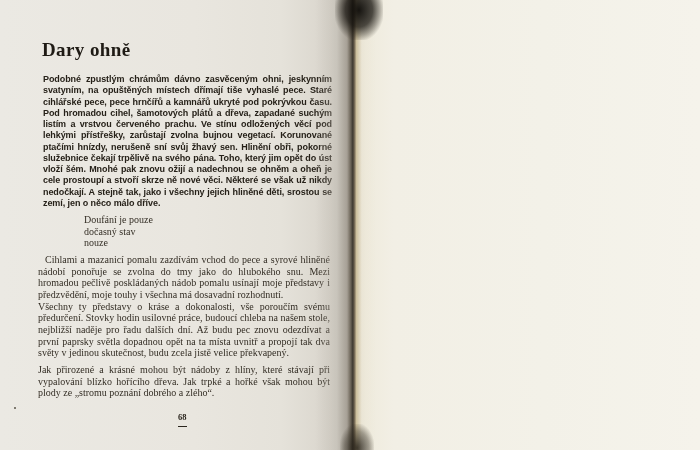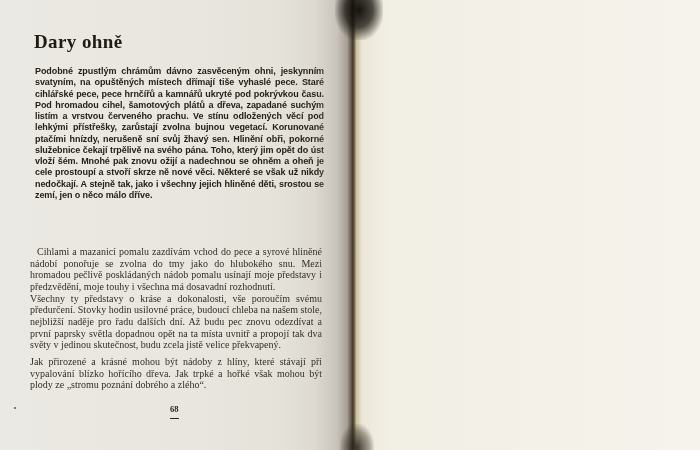--- a/index.html
+++ b/index.html
@@ -62,21 +62,21 @@
     left: 340px;
     bottom: -14px;
     width: 34px;
     height: 40px;
     pointer-events: none;
     background: radial-gradient(ellipse at 50% 60%,
       rgba(35,30,22,0.85) 0%,
       rgba(45,39,28,0.4) 50%,
       rgba(45,39,28,0) 75%);
   }
-  .abs { position: absolute; margin: 0; }
+  .abs { position: absolute; margin: 8px; }
 
   .chapter-title {
     left: 34px;
     top: 31px;
     font-family: "Liberation Serif", serif;
     font-size: 19px;
     font-weight: 700;
     letter-spacing: 0.4px;
     color: #1f1b15;
   }
@@ -136,20 +136,25 @@
 </head>
 <body>
 
 <div class="spread">
 
   <div class="page page-left">
     <h1 class="abs chapter-title">Dary ohně</h1>
 
     <p class="abs intro-paragraph">Podobné zpustlým chrámům dávno zasvěceným ohni, jeskynním svatyním, na opuštěných místech dřímají tiše vyhaslé pece. Staré cihlářské pece, pece hrnčířů a kamnářů ukryté pod pokrývkou času. Pod hromadou cihel, šamotových plátů a dřeva, zapadané suchým listím a vrstvou červeného prachu. Ve stínu odložených věcí pod lehkými přístřešky, zarůstají zvolna bujnou vegetací. Korunované ptačími hnízdy, nerušeně sní svůj žhavý sen. Hlinění obři, pokorné služebnice čekají trpělivě na svého pána. Toho, který jim opět do úst vloží šém. Mnohé pak znovu ožijí a nadechnou se ohněm a oheň je cele prostoupí a stvoří skrze ně nové věci. Některé se však už nikdy nedočkají. A stejně tak, jako i všechny jejich hliněné děti, srostou se zemí, jen o něco málo dříve.</p>
 
+    <div class="abs poem poem-left">
+      <div class="poem-line">Doufání je pouze</div>
+      <div class="poem-line">dočasný stav</div>
+      <div class="poem-line">nouze</div>
+    </div>
 
     <div class="abs serif-body left-serif-block">
       <p class="first-indent">Cihlami a mazanicí pomalu zazdívám vchod do pece a syrové hliněné nádobí ponořuje se zvolna do tmy jako do hlubokého snu. Mezi hromadou pečlivě poskládaných nádob pomalu usínají moje představy i předzvědění, moje touhy i všechna má dosavadní rozhodnutí.</p>
       <p>Všechny ty představy o kráse a dokonalosti, vše poroučím svému předurčení. Stovky hodin usilovné práce, budoucí chleba na našem stole, nejbližší naděje pro řadu dalších dní. Až budu pec znovu odezdívat a první paprsky světla dopadnou opět na ta místa uvnitř a propojí tak dva světy v jedinou skutečnost, budu zcela jistě velice překvapený.</p>
     </div>
 
     <p class="abs serif-body closing-paragraph">Jak přirozené a krásné mohou být nádoby z hlíny, které stávají při vypalování blízko hořícího dřeva. Jak trpké a hořké však mohou být plody ze „stromu poznání dobrého a zlého“.</p>
 
     <div class="abs page-number pagenum-left">68</div>
 

